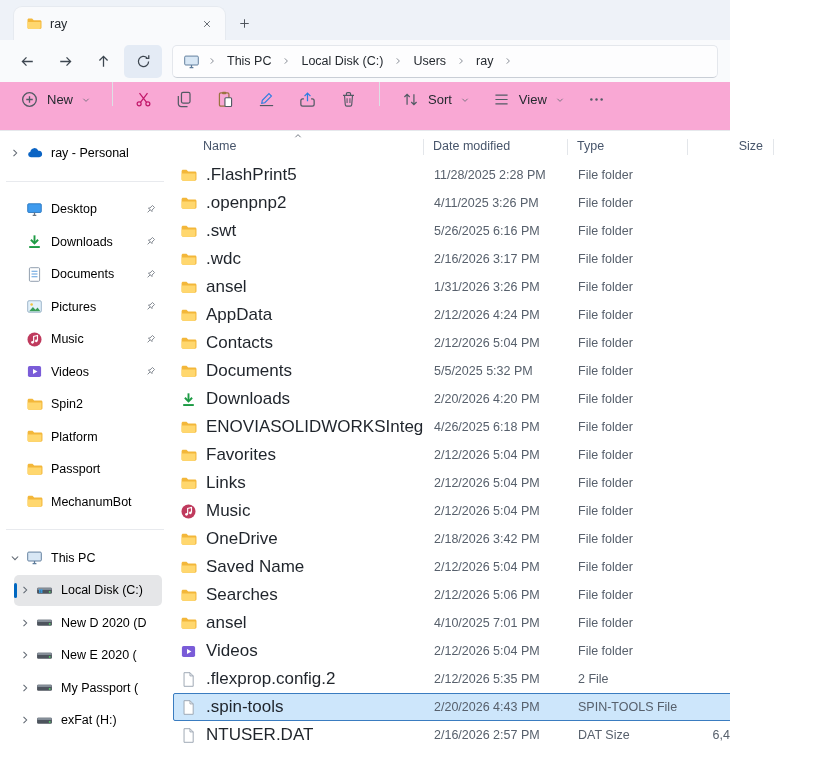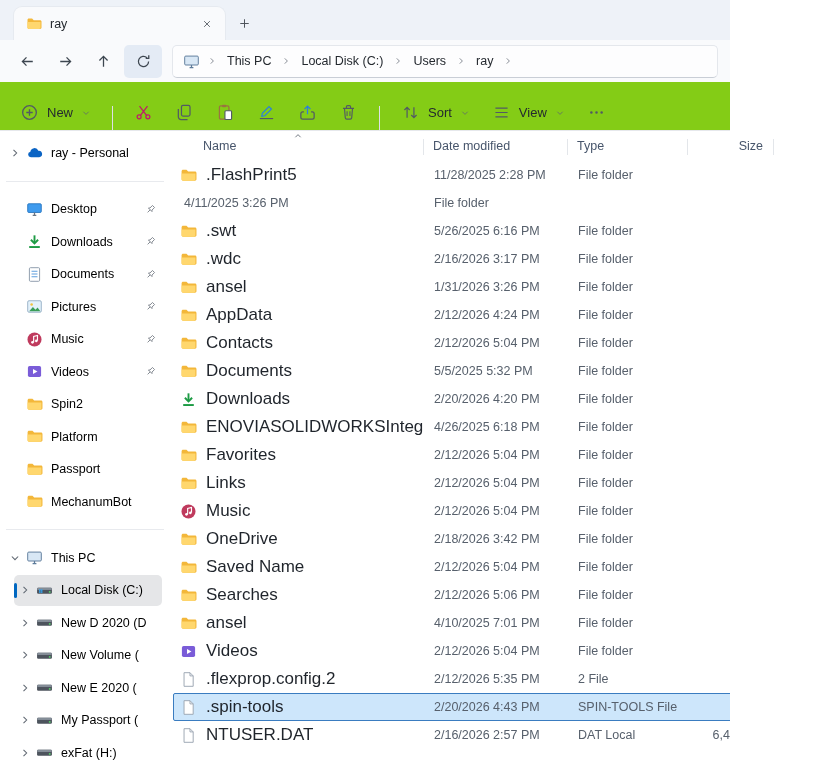--- a/index.html
+++ b/index.html
@@ -17,21 +17,21 @@
 .newtab .icon{width:13px;height:13px}
 .addressbar{height:42px;flex:none;background:#f9fafc;display:flex;align-items:center;padding:0 12px 0 8px}
 .navbtn{width:38px;height:33px;border:none;background:transparent;border-radius:5px;display:flex;align-items:center;justify-content:center;cursor:pointer}
 .navbtn .icon{width:17px;height:17px}
 .navbtn.refresh{background:#e4ebf5;margin-left:2px}
 .addressbox{flex:1;height:33px;margin-left:10px;background:#fdfdfe;border:1px solid #e4e7ec;border-bottom-color:#c9ced6;border-radius:5px;display:flex;align-items:center;padding:0 10px}
 .addressbox .bc-home{width:17px;height:17px;margin-right:2px}
 .crumbs{display:flex;align-items:center;height:100%}
 .bc-chev{width:10px;height:10px;margin:0 5px;opacity:.85}
 .crumb{font-size:12.5px;color:#24292f;padding:5px 5px;border-radius:4px;cursor:pointer;white-space:nowrap}
-.toolbar{height:49px;flex:none;background:#84cc16;border-bottom:1px solid #e6e8ec;display:flex;align-items:flex-end;padding:0 10px;gap:2px}
+.toolbar{height:49px;flex:none;background:#f9a8d4;border-bottom:1px solid #e6e8ec;display:flex;align-items:flex-start;padding:0 10px;gap:2px}
 .tb-btn{height:35px;border:none;background:transparent;border-radius:5px;display:flex;align-items:center;gap:8px;padding:0 10px;font-family:inherit;font-size:13px;color:#24292f;cursor:pointer}
 .tb-btn .icon{width:19px;height:19px}
 .tb-btn .chev{width:10px;height:10px;opacity:.9}
 .tb-sep{width:1px;height:24px;background:#dde0e5;margin:0 9px;flex:none}
 .content{flex:1;min-height:0;display:flex}
 .sidebar{width:170px;flex:none;padding-top:5px;overflow:hidden}
 .sb-item{height:31px;margin:1.5px 8px 1.5px 4px;border-radius:5px;display:flex;align-items:center;padding:0 5px 0 2px;position:relative;cursor:pointer}
 .sb-item.selected{background:#e5e6e8}
 .sb-item.selected::before{content:"";position:absolute;left:0;top:8px;bottom:8px;width:3px;border-radius:3px;background:var(--accent,#0067c0)}
 .sb-item.indent{margin-left:14px}
@@ -486,35 +486,20 @@
               <path d="M6 3.8L10.2 8 6 12.2" fill="none" stroke="#5e6670" stroke-width="1.4"></path>
             </svg>
           </span>
           <span class="icon sico">
             <svg viewBox="0 0 16 16">
               <rect x="1" y="5.4" width="14" height="5.6" rx="1.1" fill="#4d545d"></rect>
               <rect x="1" y="5.4" width="14" height="2.1" rx="1" fill="#848d97"></rect>
               <circle cx="12.9" cy="9.3" r="0.9" fill="#57d06a"></circle>
             </svg>
           </span>
-          <span class="sb-label">New Volume (</span>
-        </div>
-        <div class="sb-item indent">
-          <span class="icon chev">
-            <svg viewBox="0 0 16 16">
-              <path d="M6 3.8L10.2 8 6 12.2" fill="none" stroke="#5e6670" stroke-width="1.4"></path>
-            </svg>
-          </span>
-          <span class="icon sico">
-            <svg viewBox="0 0 16 16">
-              <rect x="1" y="5.4" width="14" height="5.6" rx="1.1" fill="#4d545d"></rect>
-              <rect x="1" y="5.4" width="14" height="2.1" rx="1" fill="#848d97"></rect>
-              <circle cx="12.9" cy="9.3" r="0.9" fill="#57d06a"></circle>
-            </svg>
-          </span>
           <span class="sb-label">New E 2020 (</span>
         </div>
         <div class="sb-item indent">
           <span class="icon chev">
             <svg viewBox="0 0 16 16">
               <path d="M6 3.8L10.2 8 6 12.2" fill="none" stroke="#5e6670" stroke-width="1.4"></path>
             </svg>
           </span>
           <span class="icon sico">
             <svg viewBox="0 0 16 16">
@@ -571,20 +556,29 @@
                   <path d="M1.5 6h13v5.6c0 .8-.6 1.4-1.4 1.4H2.9c-.8 0-1.4-.6-1.4-1.4V6z" fill="#ffd76e"></path>
                 </svg>
               </span>
               <span class="fname">.FlashPrint5</span>
             </div>
             <div class="cell">11/28/2025 2:28 PM</div>
             <div class="cell">File folder</div>
             <div class="cell sizec"></div>
           </div>
           <div class="row">
+            <div class="cell namec">
+              <span class="icon fico">
+                <svg viewBox="0 0 16 16">
+                  <path d="M1.5 4c0-.8.6-1.4 1.4-1.4h3.2l1.6 1.6h6.4c.8 0 1.4.6 1.4 1.4v6c0 .8-.6 1.4-1.4 1.4H2.9c-.8 0-1.4-.6-1.4-1.4V4z" fill="#f3b73a"></path>
+                  <path d="M1.5 6h13v5.6c0 .8-.6 1.4-1.4 1.4H2.9c-.8 0-1.4-.6-1.4-1.4V6z" fill="#ffd76e"></path>
+                </svg>
+              </span>
+              <span class="fname">.openpnp2</span>
+            </div>
             <div class="cell">4/11/2025 3:26 PM</div>
             <div class="cell">File folder</div>
             <div class="cell sizec"></div>
           </div>
           <div class="row">
             <div class="cell namec">
               <span class="icon fico">
                 <svg viewBox="0 0 16 16">
                   <path d="M1.5 4c0-.8.6-1.4 1.4-1.4h3.2l1.6 1.6h6.4c.8 0 1.4.6 1.4 1.4v6c0 .8-.6 1.4-1.4 1.4H2.9c-.8 0-1.4-.6-1.4-1.4V4z" fill="#f3b73a"></path>
                   <path d="M1.5 6h13v5.6c0 .8-.6 1.4-1.4 1.4H2.9c-.8 0-1.4-.6-1.4-1.4V6z" fill="#ffd76e"></path>
@@ -841,20 +835,20 @@
             <div class="cell namec">
               <span class="icon fico">
                 <svg viewBox="0 0 16 16">
                   <path d="M3.8 1.6h5.6l3 3v9.8H3.8z" fill="#fff" stroke="#9ba6b2" stroke-width="0.9"></path>
                   <path d="M9.4 1.6v3h3" fill="none" stroke="#9ba6b2" stroke-width="0.9"></path>
                 </svg>
               </span>
               <span class="fname">NTUSER.DAT</span>
             </div>
             <div class="cell">2/16/2026 2:57 PM</div>
-            <div class="cell">DAT Local</div>
+            <div class="cell">DAT Size</div>
             <div class="cell sizec">6,400 KB</div>
           </div>
         </div>
     </section>
   </div>
 
 </div>
 
 </body></html>

